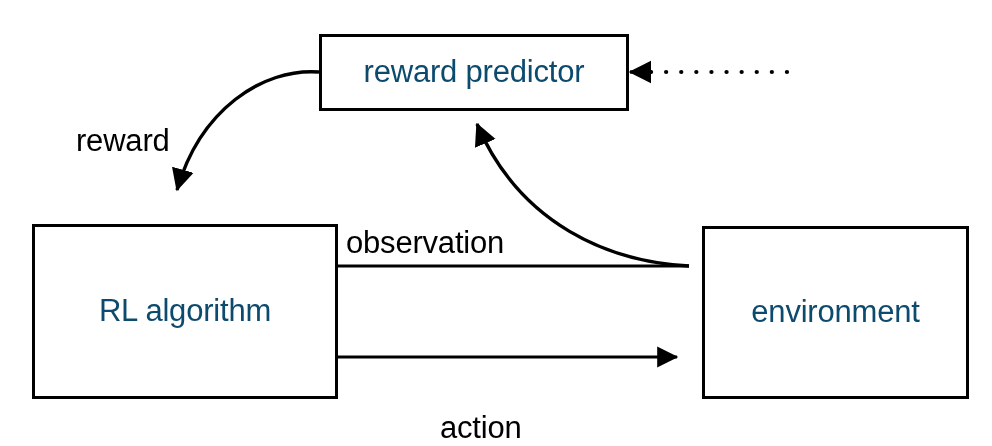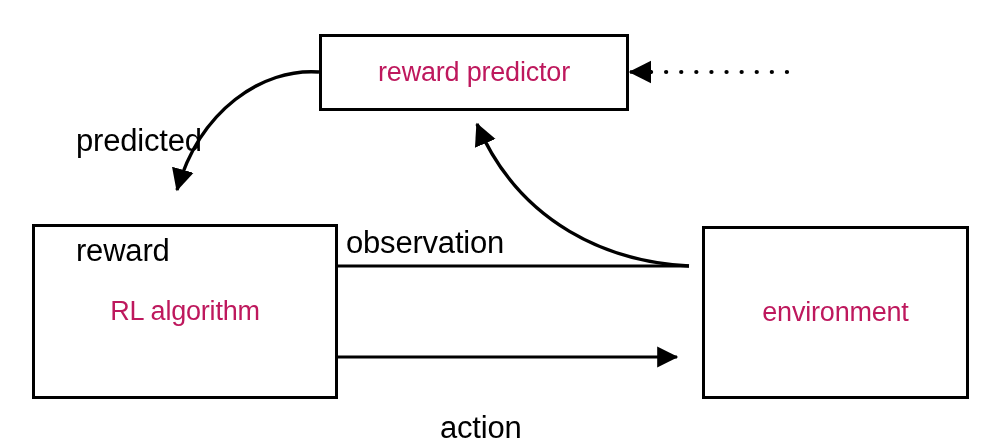--- a/index.html
+++ b/index.html
@@ -25,22 +25,22 @@
   .node-box {
     position: absolute;
     box-sizing: border-box;
     background: #ffffff;
     border: 3px solid #000000;
     display: flex;
     align-items: center;
     justify-content: center;
   }
   .node-label {
-    font-size: 27px;
-    color: #be185d;
+    font-size: 31px;
+    color: #0c4a6e;
     line-height: 1.05;
     white-space: nowrap;
     letter-spacing: -0.2px;
   }
   .edge-label {
     position: absolute;
     font-size: 31px;
     color: #000000;
     line-height: 1.18;
     white-space: pre;
@@ -98,21 +98,20 @@
 
   <div class="node-box" id="node-rl-algorithm">
     <span class="node-label">RL algorithm</span>
   </div>
 
   <div class="node-box" id="node-environment">
     <span class="node-label">environment</span>
   </div>
 
   <div class="edge-label" id="label-predicted-reward">
-    <div>predicted</div>
     <div>reward</div>
   </div>
 
 
   <div class="edge-label" id="label-observation">observation</div>
 
   <div class="edge-label" id="label-action">action</div>
 
 </div>
 

